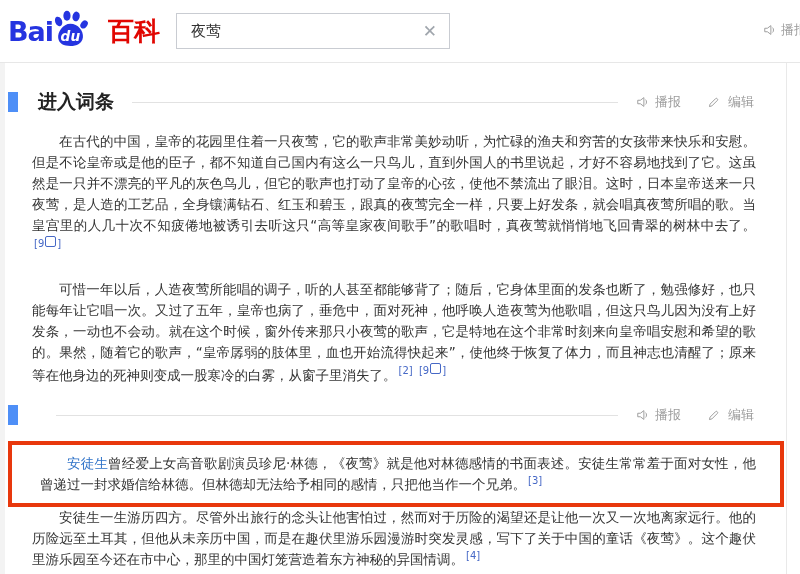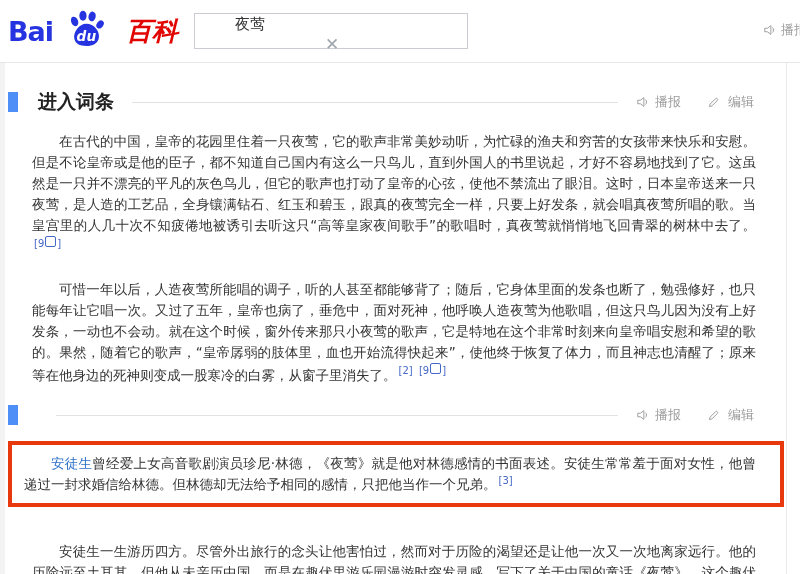--- a/index.html
+++ b/index.html
@@ -7,27 +7,27 @@
     width:800px;height:574px;position:relative;overflow:hidden;
     background:#fff;font-family:"DejaVu Sans",sans-serif;
     -webkit-font-smoothing:antialiased;
   }
   
   .topbar{
     height:62px;display:flex;align-items:center;
     padding-left:8px;border-bottom:1px solid #e7e7e7;
     position:relative;background:#fff;
   }
-  .logo{display:flex;align-items:center;cursor:pointer;gap:16px;}
+  .logo{display:flex;align-items:center;cursor:pointer;}
   .logo-bai{font-size:27px;font-weight:bold;color:#2534e0;letter-spacing:-1px;}
   .logo-paw{width:38px;height:38px;margin:0 0 4px -2px;}
-  .logo-baike{font-size:26px;font-weight:bold;color:#e10601;margin-left:5px;font-style:italic;}
+  .logo-baike{font-size:26px;font-weight:bold;color:#e10601;margin-left:19px;}
   .search-wrap{
     margin-left:16px;width:250px;height:34px;border:1px solid #c9ccd2;
-    display:flex;align-items:center;padding:0 10px 0 12px;background:#fff;flex-direction:column;
+    display:flex;align-items:center;padding:0 10px 0 12px;background:#fff;
   }
   .search-wrap input{
     flex:1;border:none;outline:none;font-size:15px;color:#333;
     font-family:"DejaVu Sans",sans-serif;background:transparent;min-width:0;
   }
   .clear-x{color:#a0a6ad;font-size:17px;line-height:1;cursor:pointer;padding:2px;}
   .enter-btn{
     width:92px;height:36px;border:none;background:#2e7cf6;color:#fff;
     font-size:15px;cursor:pointer;font-family:"DejaVu Sans",sans-serif;
   }
@@ -48,22 +48,22 @@
   .sec-tool{display:flex;align-items:center;gap:5px;color:#9b9b9b;font-size:13px;
     white-space:nowrap;cursor:pointer;}
   .sec-tool + .sec-tool{margin-left:26px;gap:8px;}
   .sec-tool svg{display:block;}
   
   .para{
     margin:0 44px 20px 32px;font-size:13.5px;line-height:21px;color:#333;
     text-align:justify;text-indent:2em;
   }
   .para.hl{
-    margin:6px 16px 34px 8px;border:4px solid #e8380d;
-    padding:8px 24px 8px 12px;
+    margin:6px 16px 0 8px;border:4px solid #e8380d;
+    padding:8px 24px 8px 28px;
   }
   .ilink{color:#2e72c8;text-decoration:none;cursor:pointer;}
   sup.cite{
     color:#4668c6;font-size:10px;line-height:1;margin-left:2px;cursor:pointer;
     white-space:nowrap;
   }
   .cite-ic{
     display:inline-block;width:9px;height:9px;border:1px solid #4668c6;border-radius:2px;
     font-size:8px;line-height:8px;text-align:center;vertical-align:0px;margin:0 1px;
     overflow:hidden;

